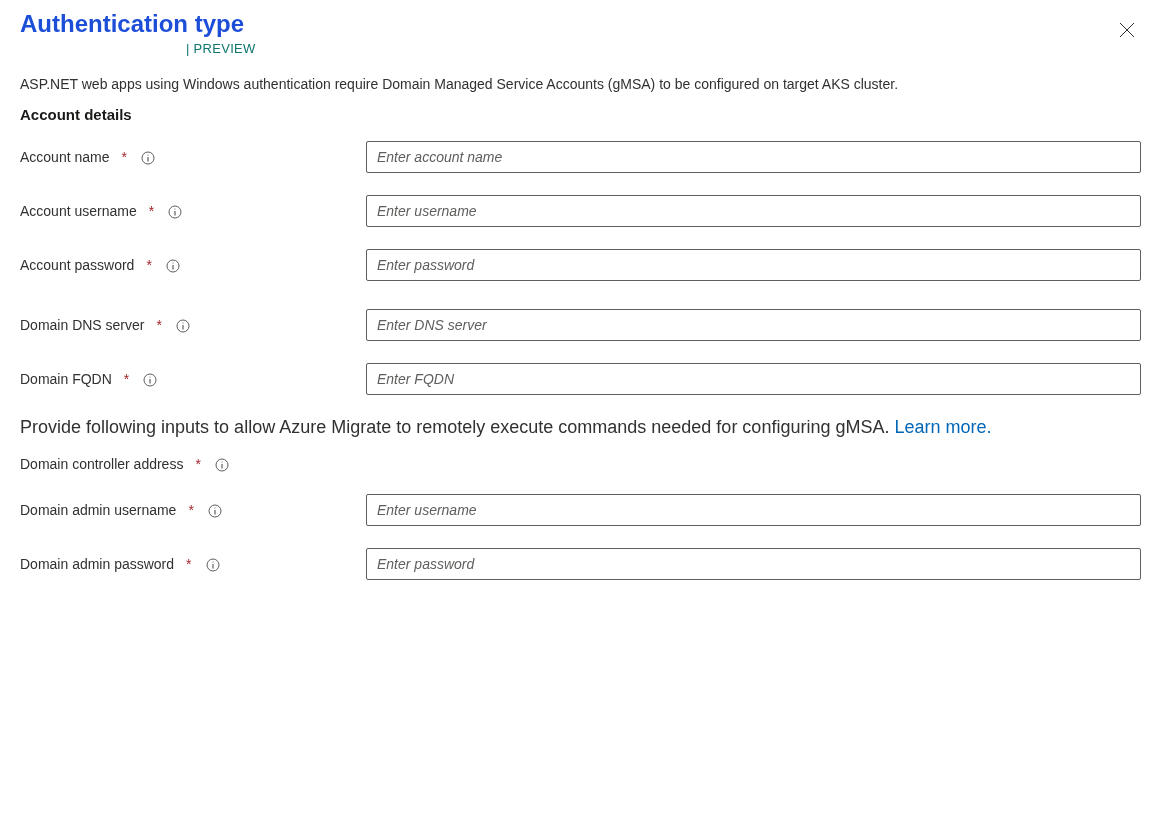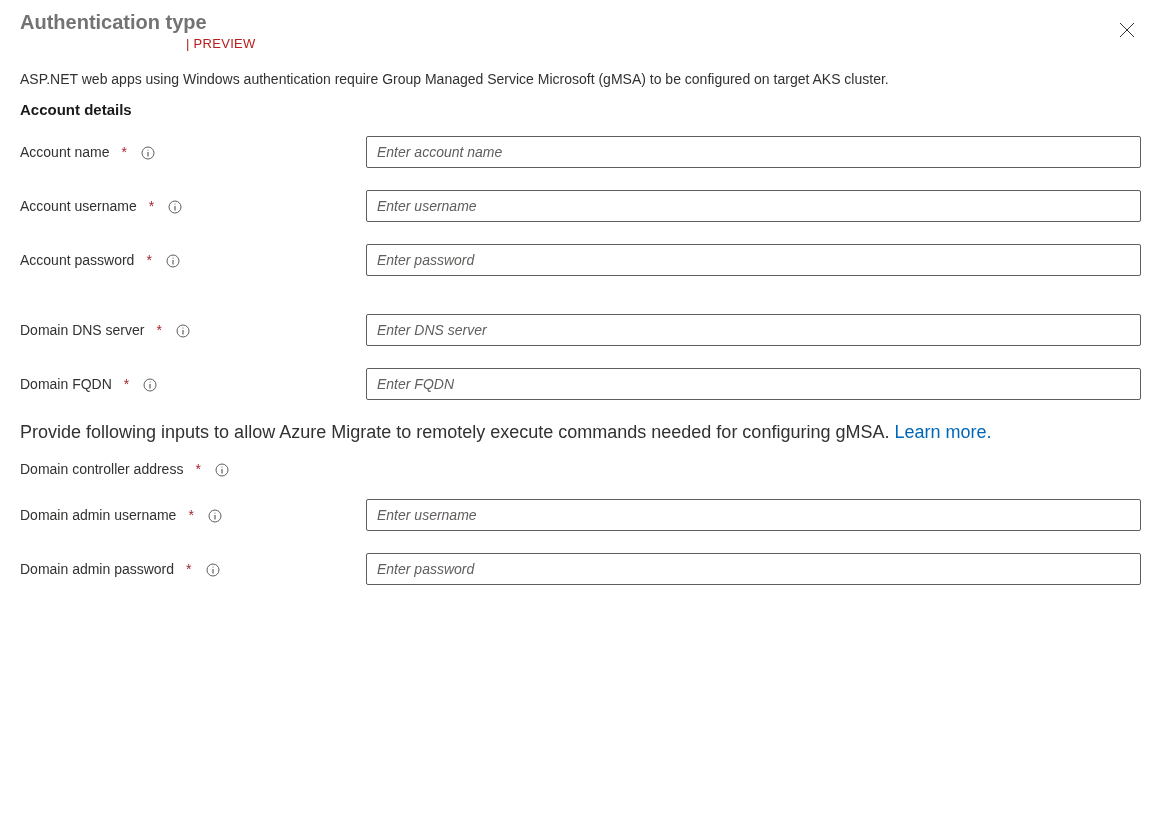--- a/index.html
+++ b/index.html
@@ -23,28 +23,28 @@
       display: flex;
       align-items: flex-start;
       justify-content: space-between;
       margin-bottom: 8px;
     }
     .title-block {
       display: flex;
       flex-direction: column;
     }
     .title {
-      font-size: 20px;
+      font-size: 24px;
       font-weight: 600;
-      color: #737373;
+      color: #1d4ed8;
       line-height: 1.2;
     }
     .preview-line {
       margin-top: 2px;
-      color: #b91c1c;
+      color: #0f766e;
       font-size: 13px;
       letter-spacing: 0.3px;
       padding-left: 166px;
     }
     .close-btn {
       background: none;
       border: none;
       cursor: pointer;
       padding: 6px;
       color: #323130;
@@ -62,21 +62,21 @@
       color: #323130;
       margin: 20px 0 14px 0;
     }
     .section-heading {
       font-size: 15px;
       font-weight: 600;
       color: #1b1a19;
       margin-bottom: 18px;
     }
     .section {
-      margin-bottom: 38px;
+      margin-bottom: 28px;
     }
     .form-row {
       display: flex;
       align-items: center;
       margin-bottom: 22px;
     }
     .label-cell {
       width: 346px;
       display: flex;
       align-items: flex-end;
@@ -144,21 +144,21 @@
     <button class="close-btn">
       <span>
         <svg viewBox="0 0 16 16" stroke="currentColor" stroke-width="1" fill="none">
           <line x1="1" y1="1" x2="15" y2="15"></line>
           <line x1="15" y1="1" x2="1" y2="15"></line>
         </svg>
       </span>
     </button>
   </div>
 
-  <p class="description">ASP.NET web apps using Windows authentication require Group Managed Service Microsoft (gMSA) to be configured on target AKS cluster.</p>
+  <p class="description">ASP.NET web apps using Windows authentication require Domain Managed Service Accounts (gMSA) to be configured on target AKS cluster.</p>
 
   <div class="section">
     <h2 class="section-heading">Account details</h2>
 
     <div class="form-row">
       <div class="label-cell">
         <span>Account name</span>
         <span class="required">*</span>
         <span class="info-icon">
           <svg viewBox="0 0 14 14" fill="none" stroke="#605e5c" stroke-width="1">

